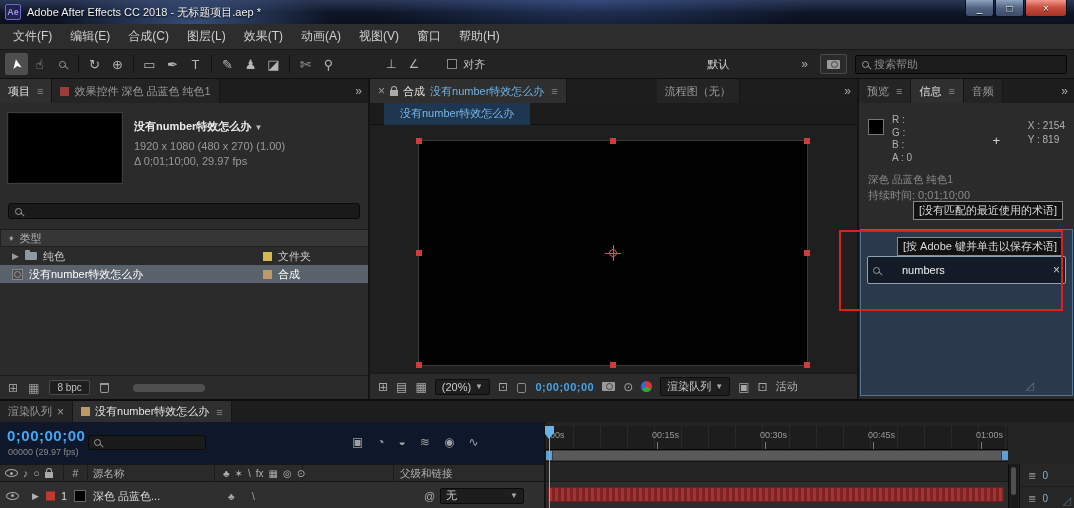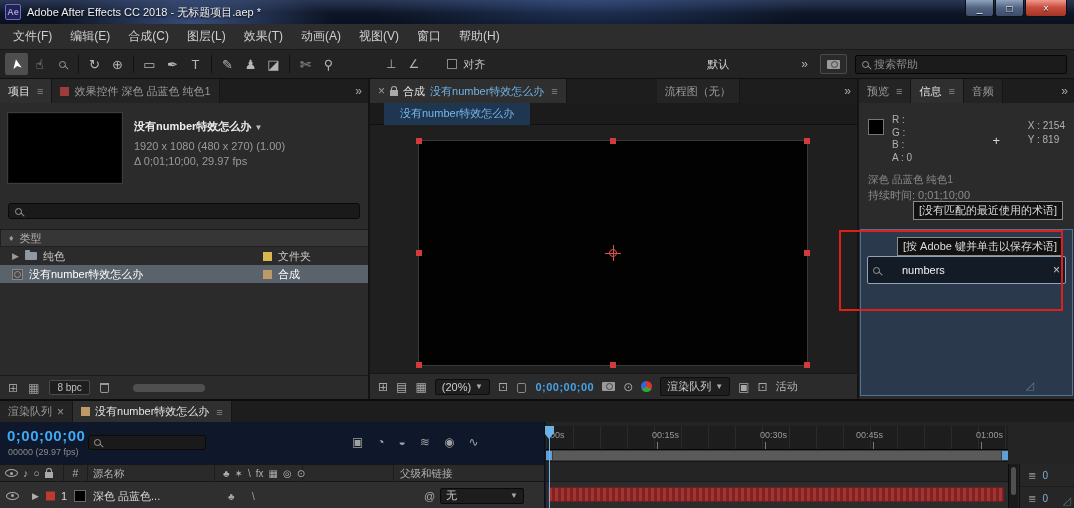--- a/index.html
+++ b/index.html
@@ -489,21 +489,21 @@
             <span>无</span>
             <span class="c8">▼</span>
           </span>
         </div>
       </div>
       <div class="tl-right">
         <div class="ruler">
           <span class="rlabel" style="left:4px">00s</span>
           <span class="rlabel" style="left:106px">00:15s</span>
           <span class="rlabel" style="left:214px">00:30s</span>
-          <span class="rlabel" style="left:310px">00:45s</span>
+          <span class="rlabel" style="left:322px">00:45s</span>
           <span class="rlabel" style="left:430px">01:00s</span>
           <span class="rtick" style="left:3px"></span>
           <span class="rtick" style="left:111px"></span>
           <span class="rtick" style="left:219px"></span>
           <span class="rtick" style="left:327px"></span>
           <span class="rtick" style="left:435px"></span>
         </div>
         <div class="workarea">
           <span class="wa-in"></span>
           <span class="wa-h" style="left:0"></span>

